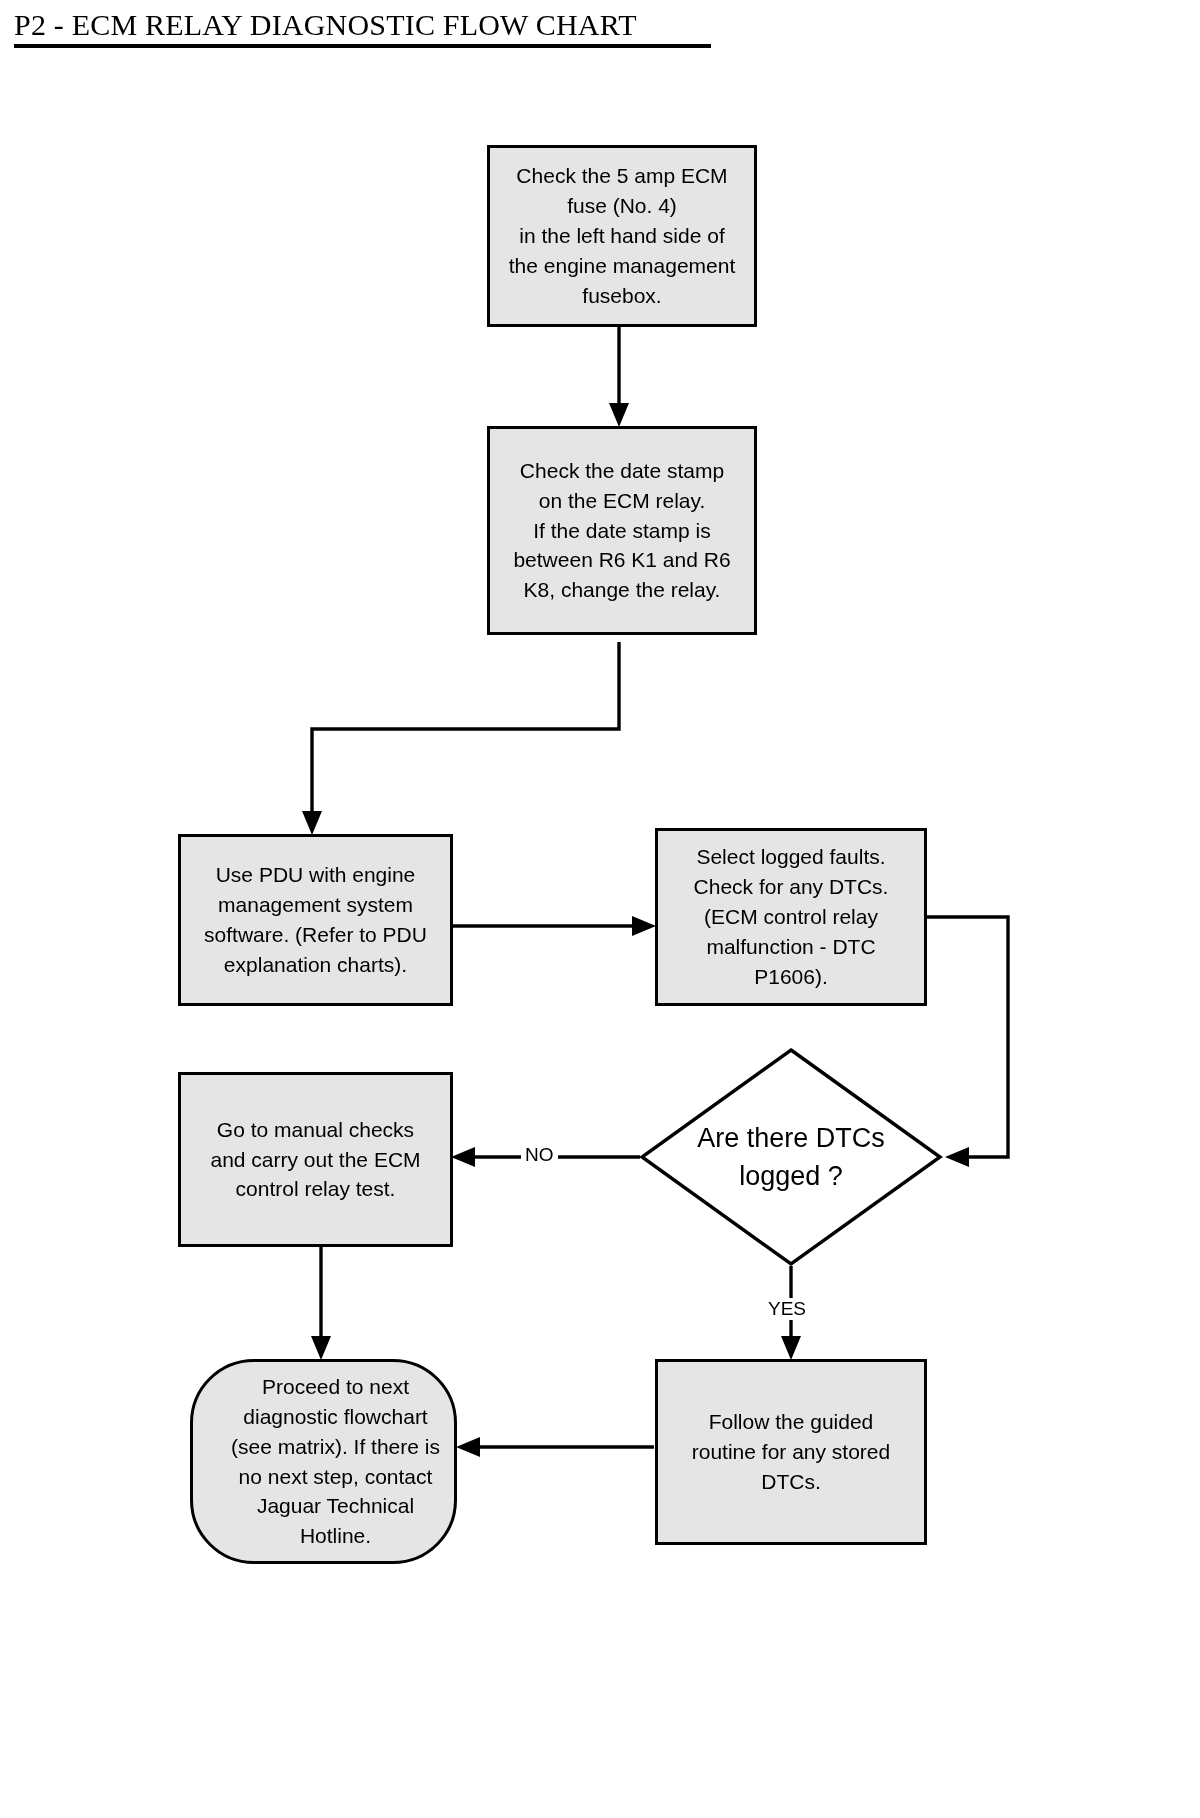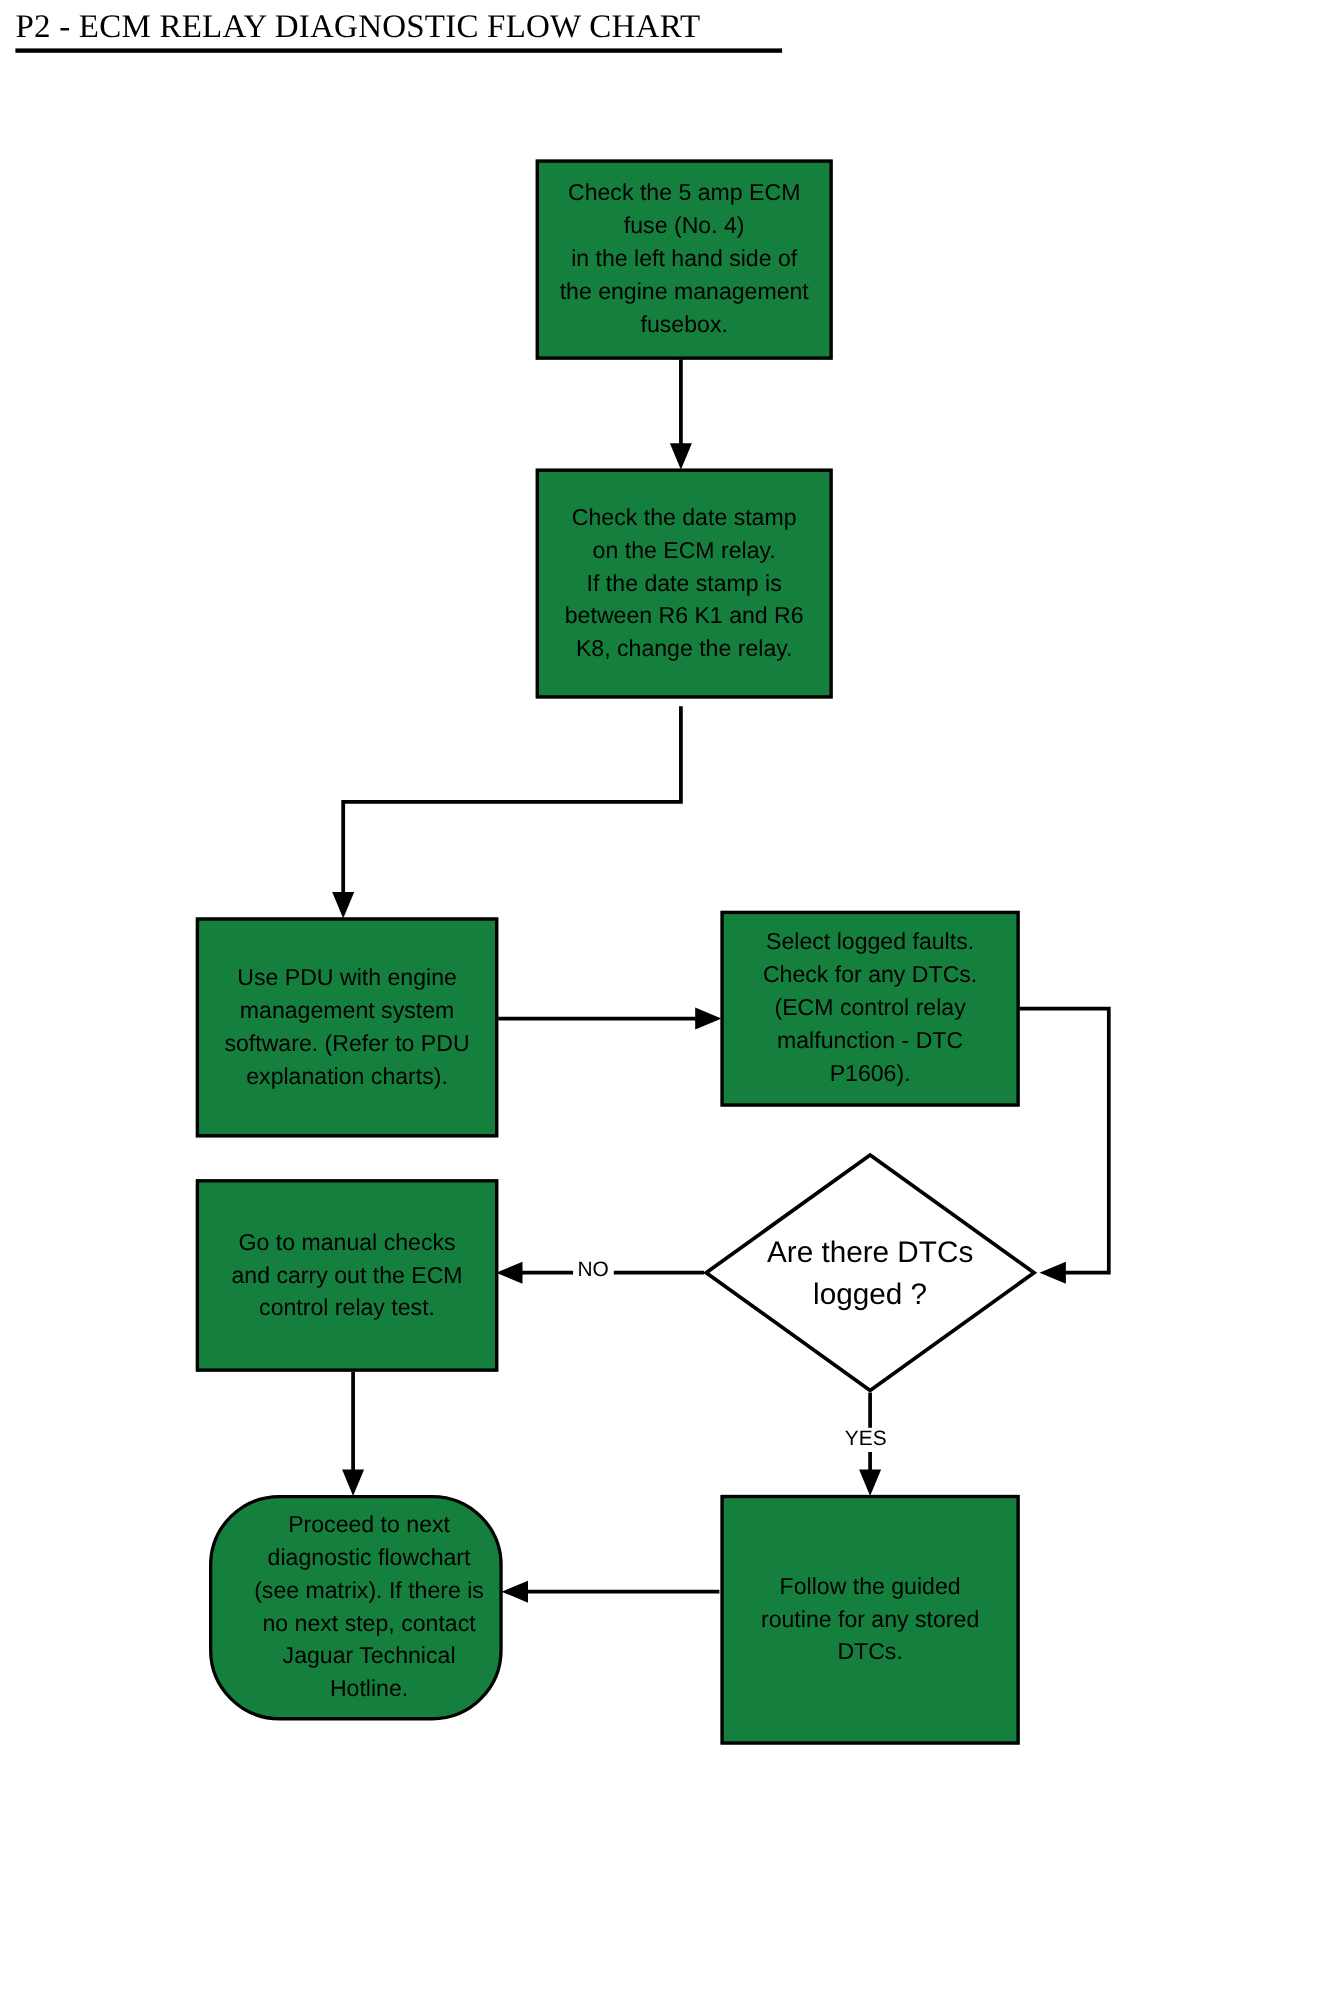--- a/index.html
+++ b/index.html
@@ -39,21 +39,21 @@
     width: 697px;
     height: 4px;
     background: #000000;
   }
 
   
   .node {
     position: absolute;
     box-sizing: border-box;
     border: 3px solid #000000;
-    background: #15803d;
+    background: #e5e5e5;
     display: flex;
     align-items: center;
     justify-content: center;
     text-align: center;
     font-family: "Liberation Sans", sans-serif;
     font-size: 21px;
     line-height: 1.42;
     color: #000000;
   }
   .node .node-text {
@@ -186,21 +186,21 @@
   </div>
 
   <div class="node" style="left:487px; top:426px; width:270px; height:209px;">
     <span class="node-text">Check the date stamp
 on the ECM relay.
 If the date stamp is
 between R6 K1 and R6
 K8, change the relay.</span>
   </div>
 
-  <div class="node" style="left:178px; top:834px; width:275px; height:200px;">
+  <div class="node" style="left:178px; top:834px; width:275px; height:172px;">
     <span class="node-text">Use PDU with engine
 management system
 software. (Refer to PDU
 explanation charts).</span>
   </div>
 
   <div class="node" style="left:655px; top:828px; width:272px; height:178px;">
     <span class="node-text">Select logged faults.
 Check for any DTCs.
 (ECM control relay
@@ -215,21 +215,21 @@
     <span class="decision-text">Are there DTCs
 logged ?</span>
   </div>
 
   <div class="node" style="left:178px; top:1072px; width:275px; height:175px;">
     <span class="node-text">Go to manual checks
 and carry out the ECM
 control relay test.</span>
   </div>
 
-  <div class="node" style="left:655px; top:1359px; width:272px; height:227px;">
+  <div class="node" style="left:655px; top:1359px; width:272px; height:186px;">
     <span class="node-text">Follow the guided
 routine for any stored
 DTCs.</span>
   </div>
 
   <div class="node terminator" style="left:190px; top:1359px; width:267px; height:205px;">
     <span class="node-text">Proceed to next
 diagnostic flowchart
 (see matrix). If there is
 no next step, contact

